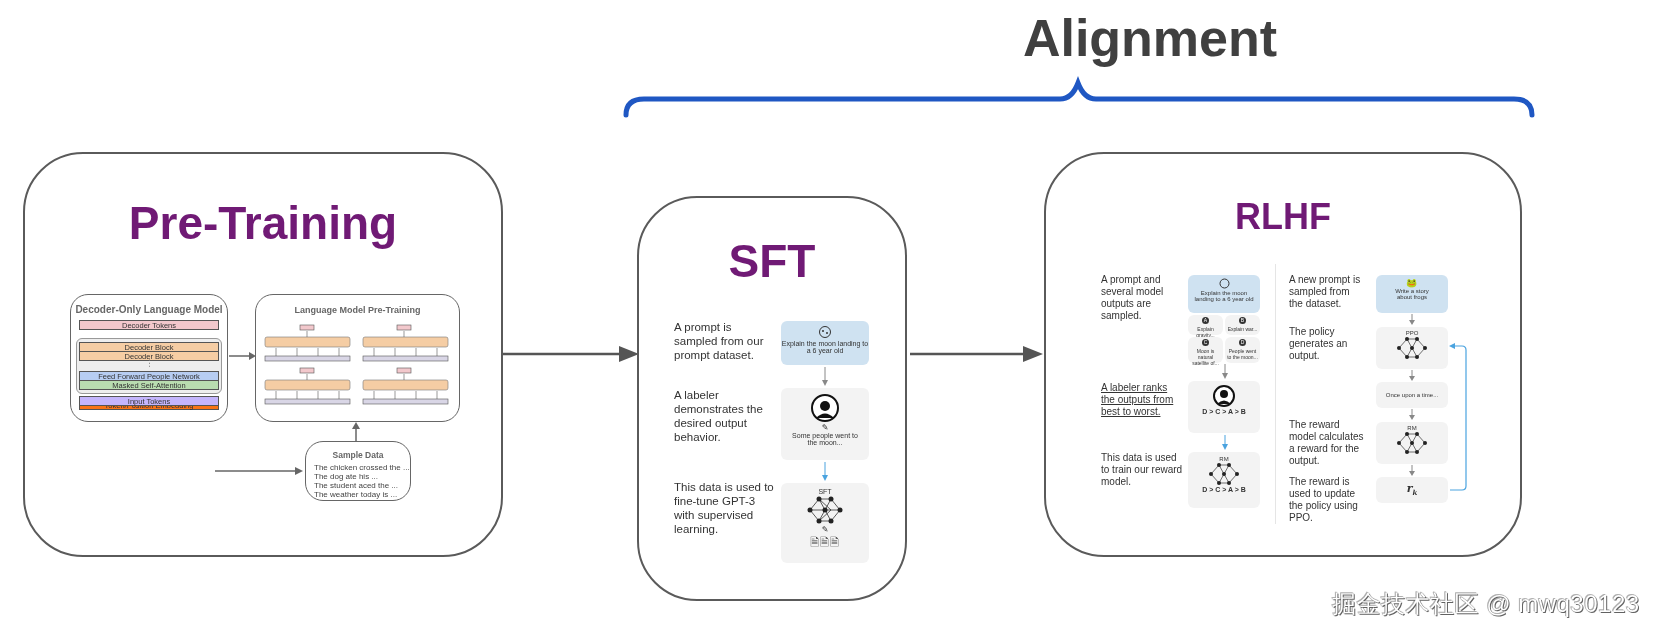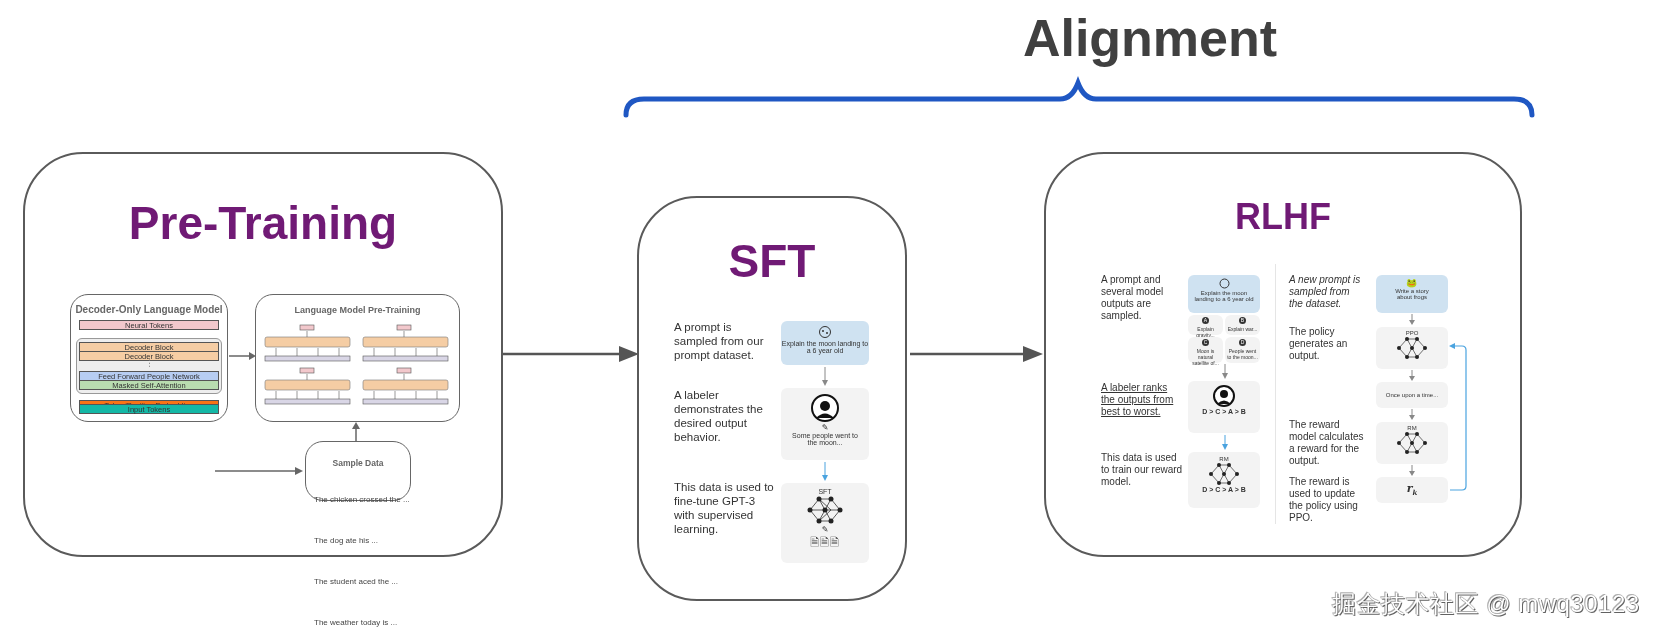--- a/index.html
+++ b/index.html
@@ -11,44 +11,44 @@
   .small-box { position: absolute; border: 1.5px solid #666; border-radius: 18px; background: #fff; }
   .small-title { position: absolute; left: 0; right: 0; text-align: center; font-size: 10px; font-weight: bold; color: #666; }
   .bar { position: absolute; left: 8px; right: 8px; height: 10px; font-size: 7.5px; text-align: center; line-height: 9px; color: #333; border: 1px solid #555; }
   .desc { position: absolute; font-size: 11.5px; line-height: 14px; color: #333; }
   .card { position: absolute; background: #f3f3f3; border-radius: 6px; text-align: center; font-size: 7px; color: #333; }
   .card.blue { background: #cfe2f1; }
   .card-label { display: block; font-size: 7px; color: #333; }
   .mini { position: absolute; font-size: 5px; color: #333; }
   .net { display: block; margin: 0 auto; }
   .watermark { position: absolute; left: 1332px; top: 588px; font-size: 24px; color: #fff; text-shadow: 0 0 1px #444, 1px 1px 0 #666, -1px -1px 0 #bbb; letter-spacing: 0.5px; }
-  .sd-line { display:block; font-size: 8px; line-height: 9px; color: #444; margin-top: 32px; }
+  .sd-line { display:block; font-size: 8px; line-height: 9px; color: #444; }
 </style>
 </head>
 <body>
 
 <div class="align-title">Alignment</div>
 <svg class="abs" style="left:620px;top:75px" width="920" height="45">
   <path d="M6 40 Q6 24 24 24 L440 24 Q452 24 458 8 Q464 24 476 24 L894 24 Q912 24 912 40" fill="none" stroke="#1f57c3" stroke-width="5" stroke-linecap="round"></path>
 </svg>
 
 <div class="stage" style="left:23px;top:152px;width:480px;height:405px;">
   <div class="stage-title" style="top:42px;font-size:46px;">Pre-Training</div>
 
   <div class="small-box" style="left:45px;top:140px;width:158px;height:128px;">
     <div class="small-title" style="top:9px;font-size:10px;">Decoder-Only Language Model</div>
-    <div class="bar" style="top:25px;background:#f2c8cc;">Neural Tokens</div>
+    <div class="bar" style="top:25px;background:#f2c8cc;">Decoder Tokens</div>
     <div class="abs" style="left:5px;right:5px;top:43px;height:56px;border:1px solid #999;border-radius:6px;background:#eee;"></div>
     <div class="bar" style="top:47px;background:#f5cda4;">Decoder Block</div>
     <div class="bar" style="top:56px;background:#f5cda4;">Decoder Block</div>
     <div class="abs" style="left:74px;top:63px;font-size:9px;color:#777;">⋮</div>
     <div class="bar" style="top:76px;background:#b7cdf2;">Feed Forward People Network</div>
     <div class="bar" style="top:85px;background:#b9ddb0;">Masked Self-Attention</div>
     <div class="bar" style="top:105px;background:#f97316;">Token/Position Embedding</div>
-    <div class="bar" style="top:109px;background:#14b8a6;">Input Tokens</div>
+    <div class="bar" style="top:101px;background:#c4b5fd;">Input Tokens</div>
   </div>
 
   <svg class="abs" style="left:204px;top:197px" width="28" height="10">
     <line x1="0" y1="5" x2="20" y2="5" stroke="#666" stroke-width="1.5"></line>
       <polygon points="20,1 27,5 20,9" fill="#666"></polygon>
   </svg>
 
   <div class="small-box" style="left:230px;top:140px;width:205px;height:128px;">
     <div class="small-title" style="top:10px;font-size:9px;">Language Model Pre-Training</div>
     <svg class="abs" style="left:6px;top:28px" width="195" height="95">
@@ -95,21 +95,21 @@
     </svg>
   </div>
 
 
   <svg class="abs" style="left:190px;top:312px" width="90" height="10">
     <line x1="0" y1="5" x2="80" y2="5" stroke="#666" stroke-width="1.5"></line>
       <polygon points="80,1 88,5 80,9" fill="#666"></polygon>
   </svg>
 
   <div class="small-box" style="left:280px;top:287px;width:106px;height:60px;">
-    <div class="small-title" style="top:8px;font-size:8.5px;margin-top:8px;">Sample Data</div>
+    <div class="small-title" style="top:8px;font-size:8.5px;">Sample Data</div>
     <div class="abs" style="left:8px;top:21px;">
       <span class="sd-line">The chicken crossed the ...</span>
       <span class="sd-line">The dog ate his ...</span>
       <span class="sd-line">The student aced the ...</span>
       <span class="sd-line">The weather today is ...</span>
     </div>
   </div>
 
   <svg class="abs" style="left:326px;top:268px" width="10" height="20">
     <line x1="5" y1="20" x2="5" y2="6" stroke="#666" stroke-width="1.5"></line>
@@ -256,21 +256,21 @@
           <circle cx="22" cy="3" r="2"></circle>
           <circle cx="22" cy="21" r="2"></circle>
           <circle cx="30" cy="12" r="2"></circle>
         </g>
     </svg>
     <span class="card-label" style="font-size:7px;font-weight:bold">D &gt; C &gt; A &gt; B</span>
   </div>
 
   <div class="abs" style="left:229px;top:110px;width:1px;height:260px;background:#e5e5e5;"></div>
 
-  <div class="desc" style="left:243px;top:120px;width:75px;font-size:10px;line-height:12px;font-style:italic;">A new prompt is sampled from the dataset.</div>
+  <div class="desc" style="left:243px;top:120px;width:75px;font-size:10px;line-height:12px;">A new prompt is sampled from the dataset.</div>
   <div class="desc" style="left:243px;top:172px;width:65px;font-size:10px;line-height:12px;">The policy generates an output.</div>
   <div class="desc" style="left:243px;top:265px;width:80px;font-size:10px;line-height:12px;">The reward model calculates a reward for the output.</div>
   <div class="desc" style="left:243px;top:322px;width:70px;font-size:10px;line-height:12px;">The reward is used to update the policy using PPO.</div>
 
   <div class="card blue" style="left:330px;top:121px;width:72px;height:38px;">
     <span class="card-label" style="margin-top:3px;font-size:9px">🐸</span>
     <span class="card-label" style="font-size:6px;padding:0 14px">Write a story about frogs</span>
   </div>
   <svg class="abs" style="left:362px;top:160px" width="8" height="12">
       <line x1="4" y1="0" x2="4" y2="7" stroke="#888"></line>

